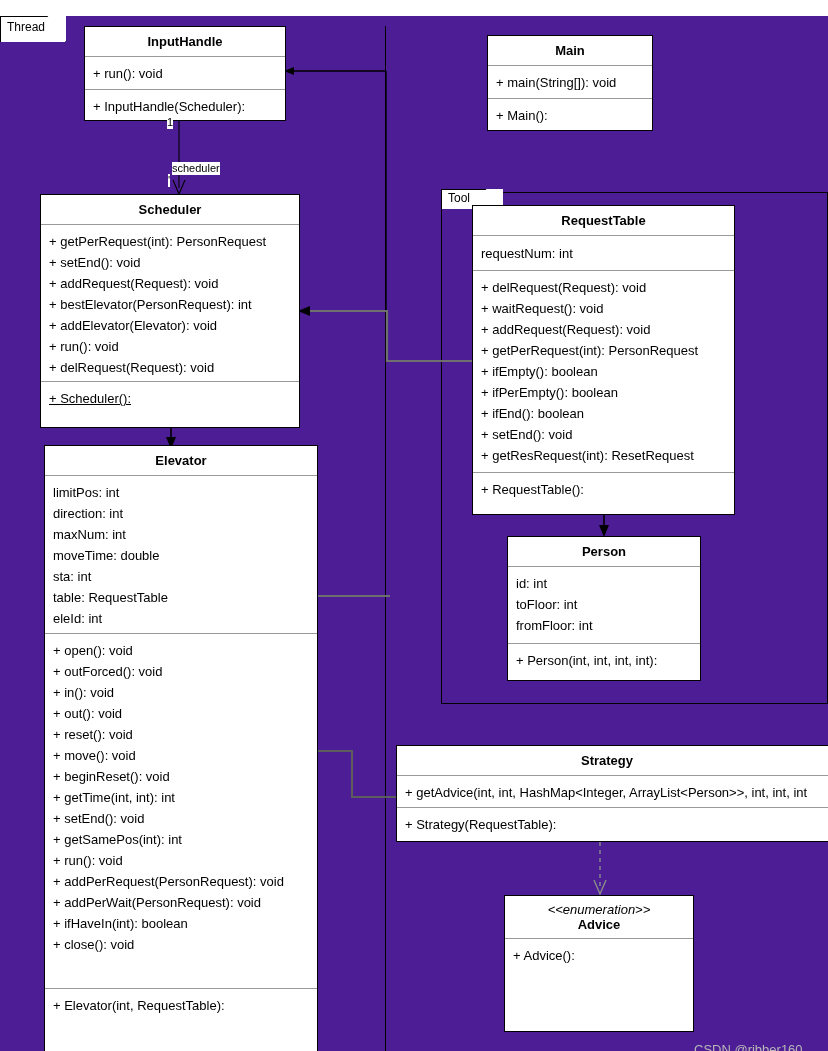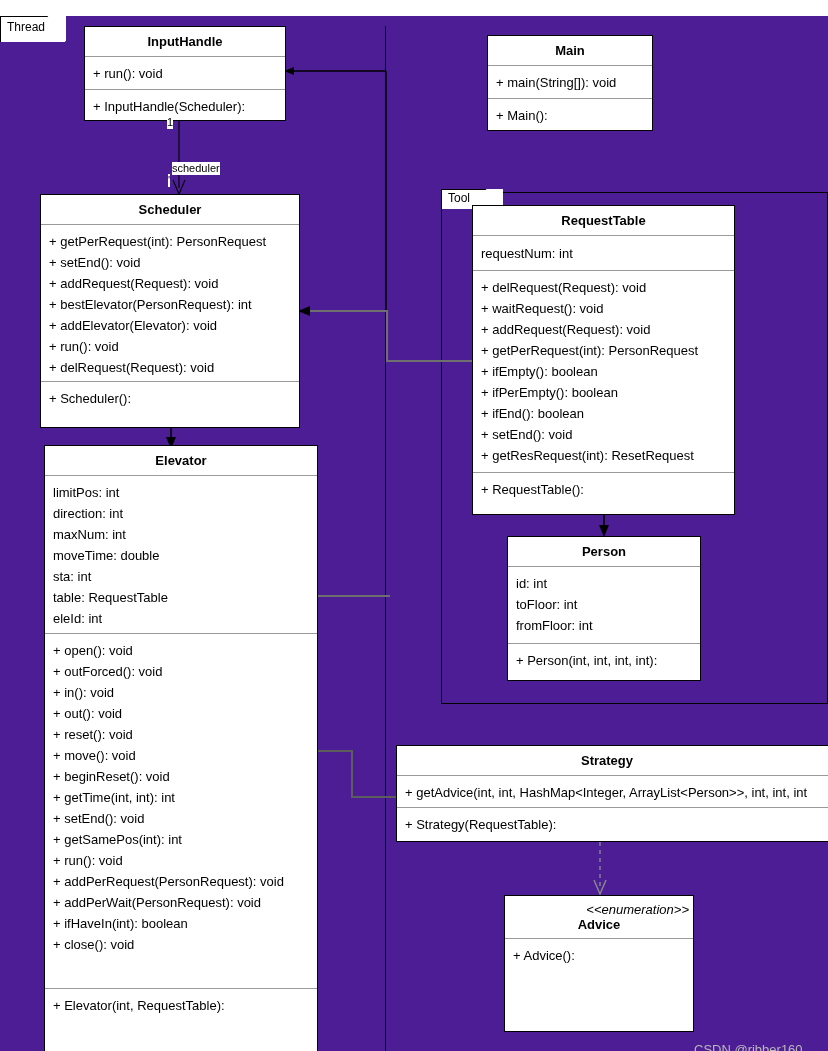--- a/index.html
+++ b/index.html
@@ -35,21 +35,20 @@
     padding: 7px 4px 7px 4px;
     box-sizing: border-box;
     white-space: nowrap;
   }
   .uml-stereotype {
     display: block;
     font-style: italic;
     font-weight: normal;
     font-size: 13px;
     line-height: 15px;
-    text-align: right;
   }
   .uml-compartment {
     border-top: 1px solid #9a9a9a;
     padding: 7px 7px 7px 8px;
     box-sizing: border-box;
   }
   .uml-compartment .uml-row {
     font-size: 13px;
     line-height: 21px;
     white-space: nowrap;
@@ -224,21 +223,21 @@
     <div class="uml-title">Scheduler</div>
     <div class="uml-compartment" style="height:157px; padding-top:6px;">
       <div class="uml-row">+ getPerRequest(int): PersonRequest</div>
       <div class="uml-row">+ setEnd(): void</div>
       <div class="uml-row">+ addRequest(Request): void</div>
       <div class="uml-row">+ bestElevator(PersonRequest): int</div>
       <div class="uml-row">+ addElevator(Elevator): void</div>
       <div class="uml-row">+ run(): void</div>
       <div class="uml-row">+ delRequest(Request): void</div>
     </div>
-    <div class="uml-compartment" style="height:32px; padding-top:6px;">
+    <div class="uml-compartment" style="height:32px; padding-top:6px;text-decoration:underline;">
       <div class="uml-row">+ Scheduler():</div>
     </div>
   </div>
 
   <div class="uml-class" style="left:44px; top:429px; width:274px; height:617px;">
     <div class="uml-title">Elevator</div>
     <div class="uml-compartment" style="height:158px; padding-top:6px;">
       <div class="uml-row">limitPos: int</div>
       <div class="uml-row">direction: int</div>
       <div class="uml-row">maxNum: int</div>

